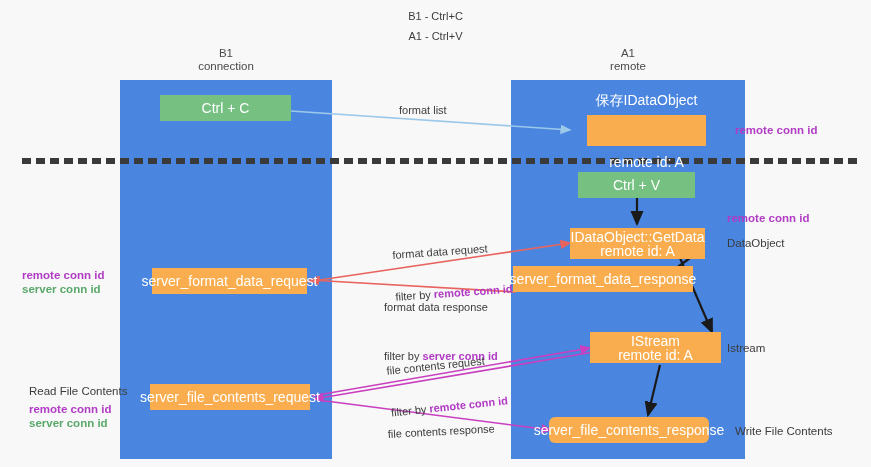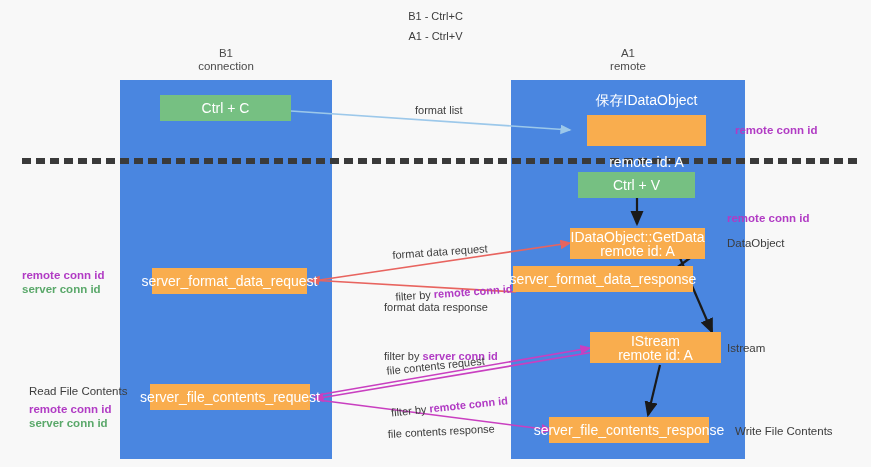--- a/index.html
+++ b/index.html
@@ -201,21 +201,21 @@
 
   <div class="box orange" style="left:590px; top:332px; width:131px; height:31px;">
     <span>IStream</span>
     <span class="l2">remote id: A</span>
   </div>
 
   <div class="box orange" style="left:150px; top:384px; width:160px; height:26px;">
     <span>server_file_contents_request</span>
   </div>
 
-  <div class="box orange" style="left:549px; top:417px; width:160px; height:26px;">
+  <div class="box orange" style="left:549px; top:417px; width:160px; height:26px;border-radius:6px;">
     <span>server_file_contents_response</span>
   </div>
 
   <div class="caption cap-purple" style="left:735px; top:123px;">remote conn id</div>
 
   <div class="caption cap-purple" style="left:727px; top:211px;">remote conn id</div>
 
   <div class="caption cap-dark" style="left:727px; top:236px;">DataObject</div>
 
   <div class="caption cap-dark" style="left:727px; top:341px;">Istream</div>
@@ -225,21 +225,21 @@
   <div class="caption cap-purple" style="left:22px; top:268px;">remote conn id</div>
 
   <div class="caption cap-green" style="left:22px; top:282px;">server conn id</div>
 
   <div class="caption cap-dark" style="left:29px; top:384px;text-align:right;">Read File Contents</div>
 
   <div class="caption cap-purple" style="left:29px; top:402px;">remote conn id</div>
 
   <div class="caption cap-green" style="left:29px; top:416px;">server conn id</div>
 
-  <div class="alabel" style="left:399px; top:103px;margin-left:16px;">format list</div>
+  <div class="alabel" style="left:399px; top:103px;">format list</div>
 
   <div class="alabel" style="left:390px; top:220px; transform:rotate(-4deg); transform-origin:left top;">
     <div>format data request</div>
     <div><span>filter by </span><span class="hl-purple">remote conn id</span></div>
   </div>
 
   <div class="alabel" style="left:384px; top:272px;">
     <div>format data response</div>
     <div style="margin-top:7px;"><span>filter by </span><span class="hl-purple">server conn id</span></div>
   </div>

